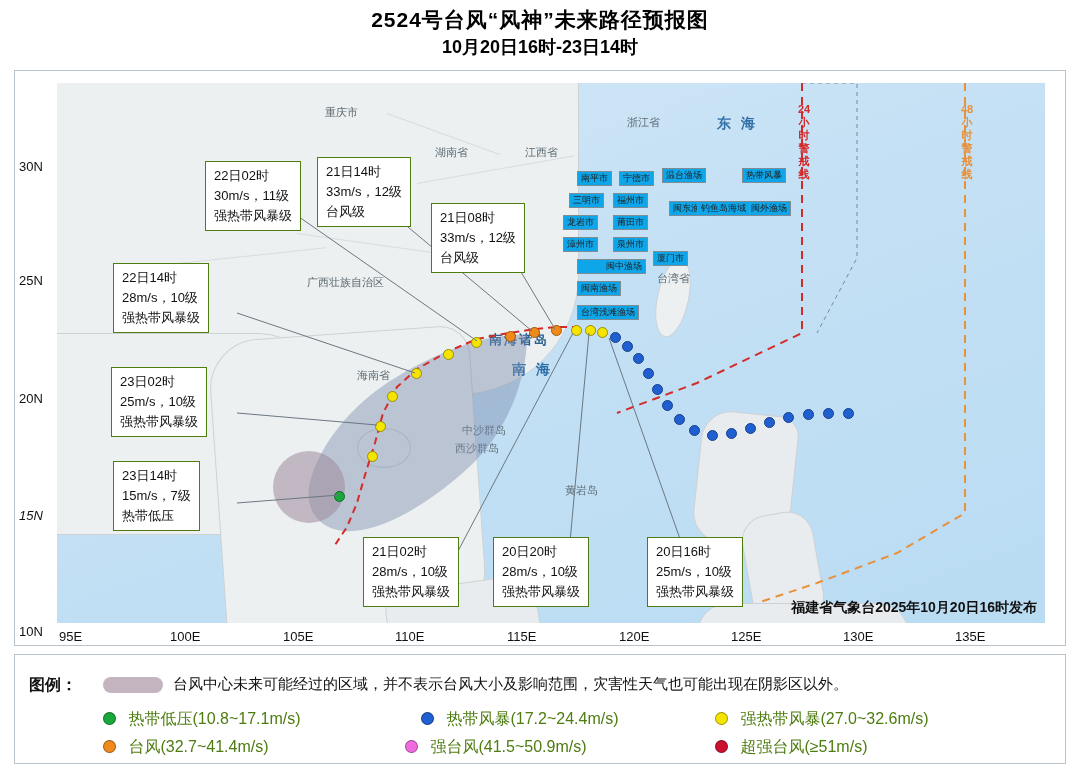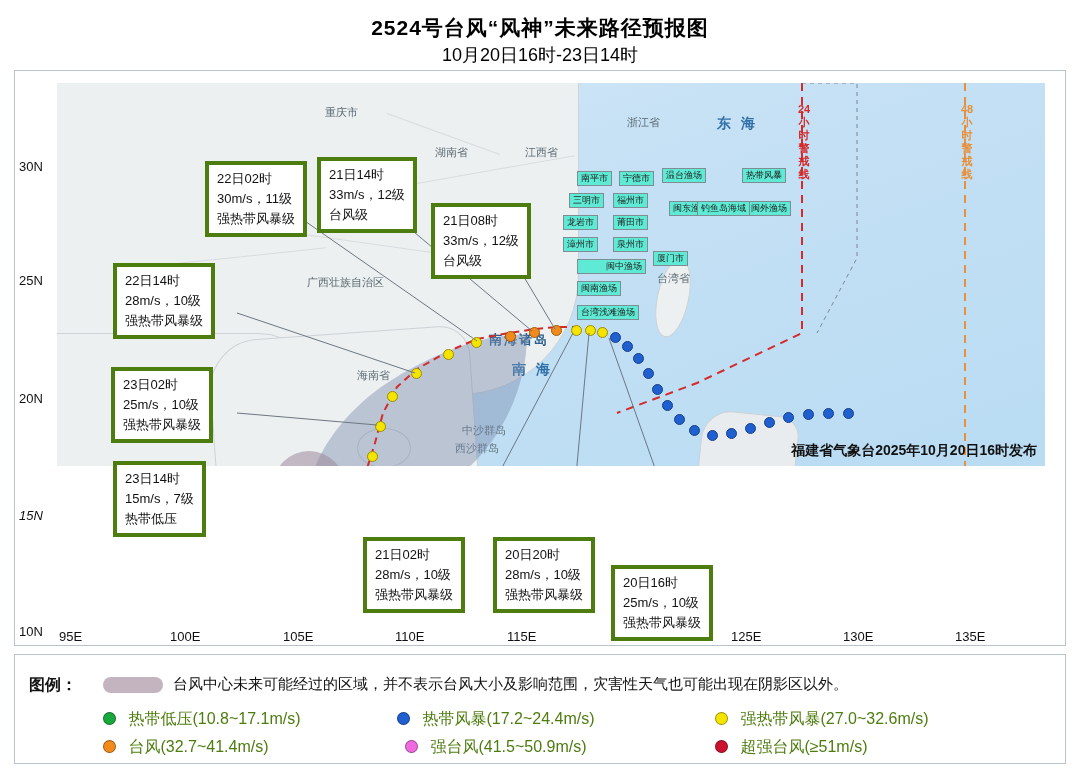--- a/index.html
+++ b/index.html
@@ -13,37 +13,36 @@
   .page { position:relative; width:1080px; height:772px; }
 
   
   .title-block {
     position:absolute; left:0; top:6px; width:1080px;
     text-align:center;
   }
   .title-main {
     font-size:21px; font-weight:bold; letter-spacing:1px; color:#000;
     line-height:28px;
-    margin-top:8px;
   }
   .title-sub {
-    font-size:18px; font-weight:normal; color:#000; line-height:26px;
+    font-size:18px; font-weight:bold; color:#000; line-height:26px;
   }
 
   
   .map-panel {
     position:absolute; left:14px; top:70px;
     width:1052px; height:576px;
     border:1px solid #b9c3cc;
     background:#ffffff;
     box-sizing:border-box;
   }
   .map-inner {
     position:absolute; left:42px; top:12px;
-    width:988px; height:383px;
+    width:988px; height:540px;
     background:#cfe6f7;
     overflow:hidden;
   }
   
   .sea-grad {
     position:absolute; inset:0;
     background:linear-gradient(160deg,#d3e8f8 0%, #c4e0f4 45%, #b9dcf3 100%);
   }
 
   
@@ -108,21 +107,21 @@
   }
   .warn-text {
     position:absolute; font-size:11px; font-weight:bold; line-height:13px;
     width:14px; text-align:center;
   }
   .warn-text.red { color:#d42a2a; }
   .warn-text.orange { color:#e8903a; }
 
   
   .mini-box {
-    position:absolute; background:#5eead4; border:1px solid #7f8c93;
+    position:absolute; background:#0ea5e9; border:1px solid #7f8c93;
     font-size:9px; color:#222; padding:1px 3px; line-height:11px;
     white-space:nowrap;
   }
 
   
   .place {
     position:absolute; font-size:11px; color:#5b6a72; white-space:nowrap;
   }
   .place.blue { color:#2a5f8f; font-size:13px; font-weight:bold; letter-spacing:2px;}
   .place.sea { color:#2f6fa8; font-size:14px; font-weight:bold; letter-spacing:3px; }
@@ -132,21 +131,21 @@
     position:absolute; width:11px; height:11px; border-radius:50%;
     border:1px solid #1a3c5a; box-sizing:border-box;
   }
   .pt.blue { background:#1f5fd0; border-color:#16408c; }
   .pt.yellow { background:#f5e400; border-color:#9a8f00; }
   .pt.orange { background:#f08a1c; border-color:#a35a06; }
   .pt.green { background:#19a83c; border-color:#0d6d25; }
 
   
   .callout {
-    position:absolute; background:#ffffff; border:4px solid #4d7c0f;
+    position:absolute; background:#ffffff; border:1px solid #4d7c0f;
     font-size:13px; line-height:20px; color:#111; padding:4px 8px;
     white-space:nowrap;
   }
 
   .issuer {
     position:absolute; right:8px; bottom:6px;
     font-size:14px; font-weight:bold; color:#111;
   }
 
   
@@ -361,38 +360,38 @@
       <div>28m/s，10级</div>
       <div>强热带风暴级</div>
     </div>
 
     <div class="callout" style="left:478px; top:466px;">
       <div>20日20时</div>
       <div>28m/s，10级</div>
       <div>强热带风暴级</div>
     </div>
 
-    <div class="callout" style="left:596px; top:466px;margin-top:28px;">
+    <div class="callout" style="left:632px; top:466px;">
       <div>20日16时</div>
       <div>25m/s，10级</div>
       <div>强热带风暴级</div>
     </div>
 
   </div>
 
   <div class="legend-panel">
     <div class="legend-title">图例：</div>
     <div class="legend-swatch-area"></div>
     <div class="legend-note">台风中心未来可能经过的区域，并不表示台风大小及影响范围，灾害性天气也可能出现在阴影区以外。</div>
 
     <div class="legend-row" style="left:88px; top:54px;">
       <span class="dot" style="background:#19a83c;"></span>
       <span>热带低压(10.8~17.1m/s)</span>
     </div>
-    <div class="legend-row" style="left:382px; top:54px;">
+    <div class="legend-row" style="left:406px; top:54px;">
       <span class="dot" style="background:#1f5fd0;"></span>
       <span>热带风暴(17.2~24.4m/s)</span>
     </div>
     <div class="legend-row" style="left:700px; top:54px;">
       <span class="dot" style="background:#f5e400;"></span>
       <span>强热带风暴(27.0~32.6m/s)</span>
     </div>
     <div class="legend-row" style="left:88px; top:82px;">
       <span class="dot" style="background:#f08a1c;"></span>
       <span>台风(32.7~41.4m/s)</span>

